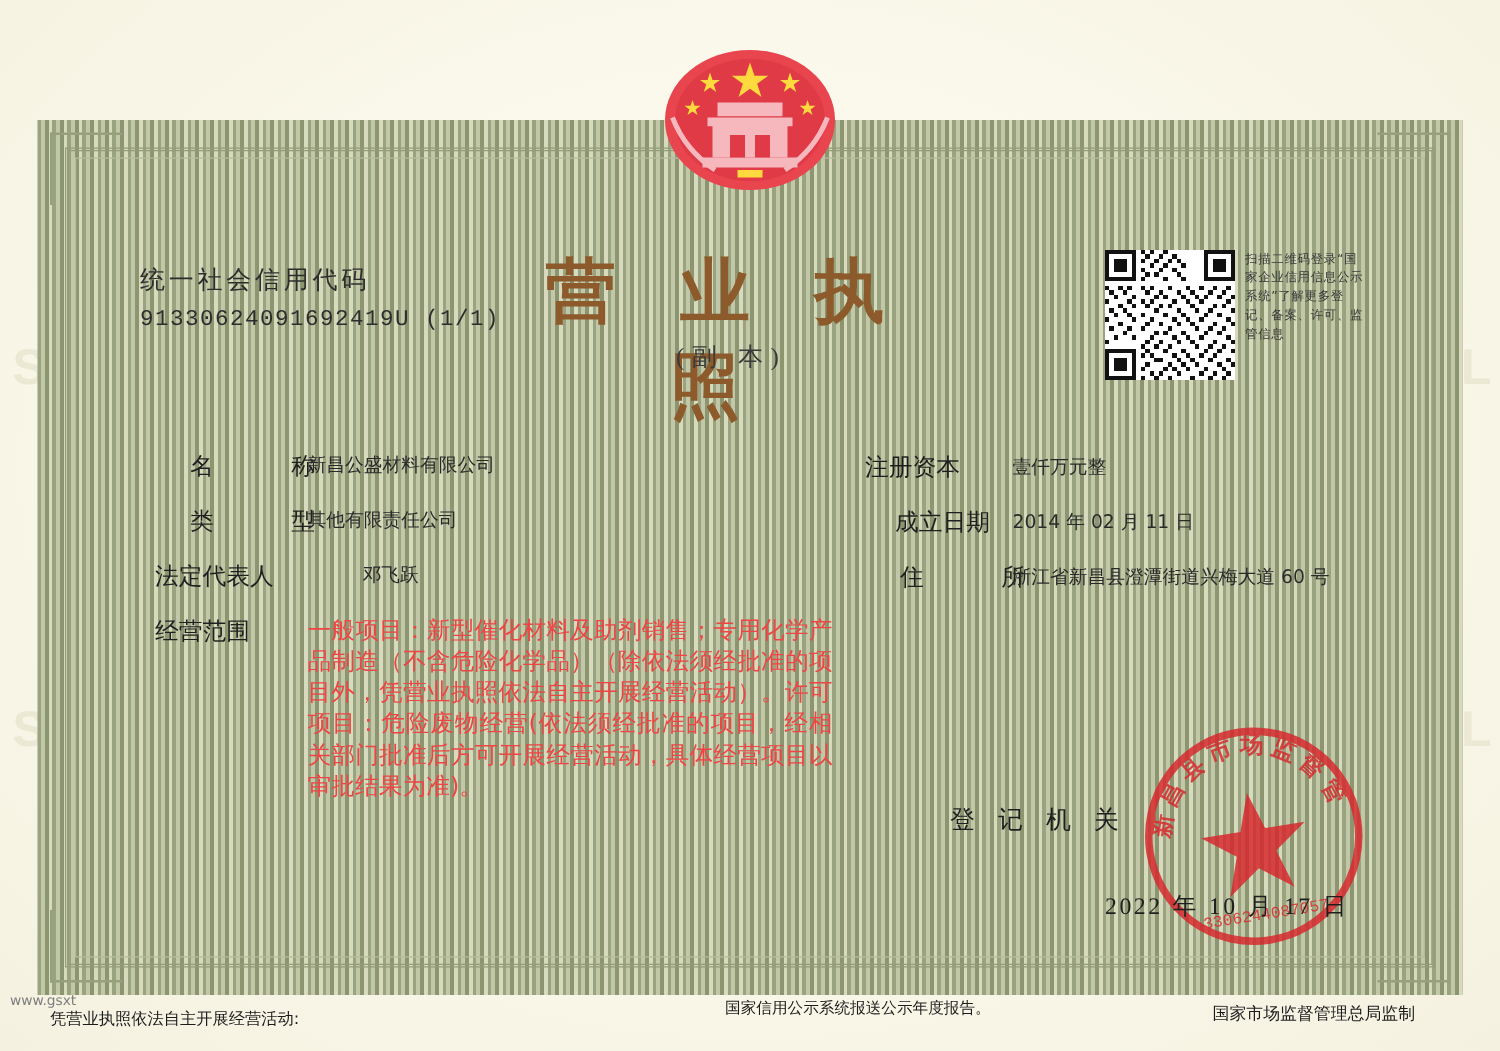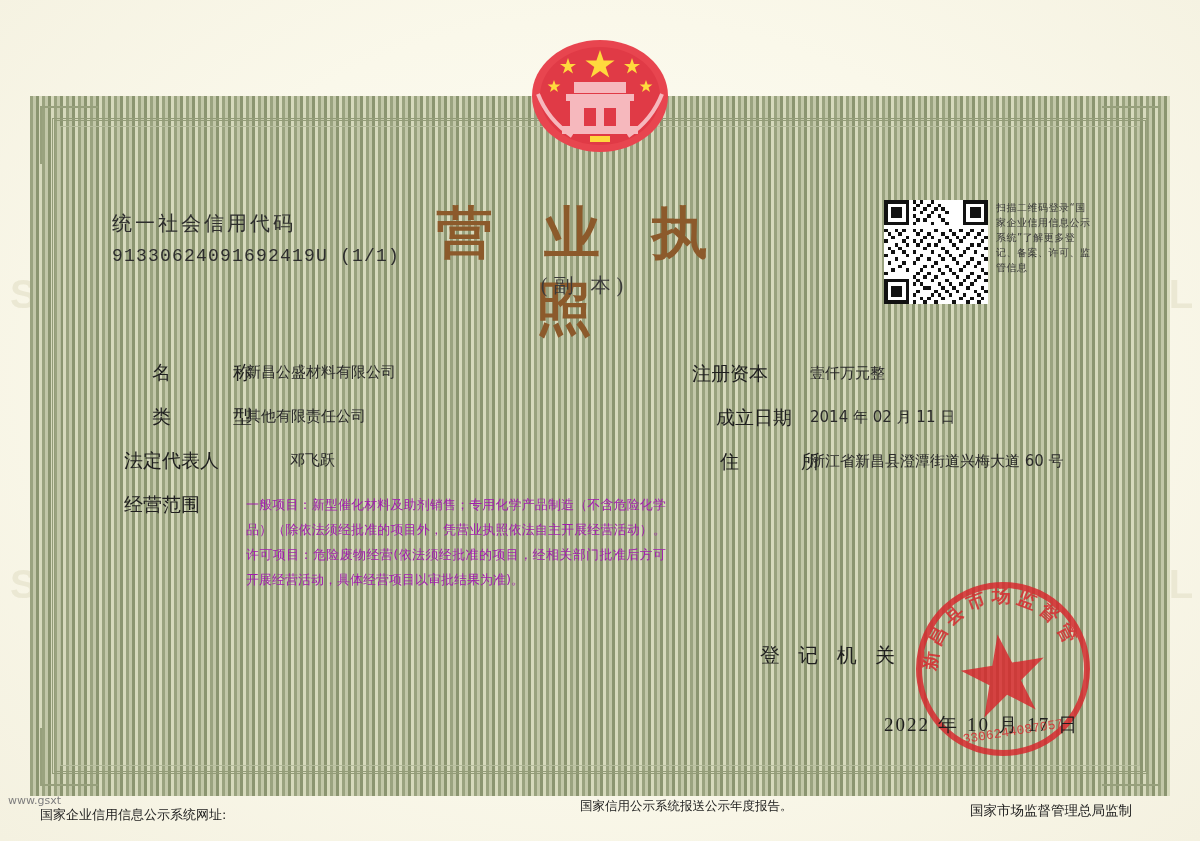--- a/index.html
+++ b/index.html
@@ -181,23 +181,23 @@
     color: #2a2a2a;
     white-space: nowrap;
   }
   .spread2 { letter-spacing: 28px; text-indent: 28px; }
 
   .scope-text {
     position: absolute;
     left: 246px; top: 492px;
     width: 420px;
     font-family: "DejaVu Sans", "Liberation Sans", sans-serif;
-    font-size: 13px;
+    font-size: 19px;
     line-height: 25px;
-    color: #a21caf;
+    color: #ef4444;
     text-align: justify;
   }
 
   
   .registrar {
     position: absolute;
     left: 760px; top: 642px;
     font-family: "DejaVu Sans", "Liberation Sans", sans-serif;
     font-size: 20px;
     letter-spacing: 6px;
@@ -551,19 +551,19 @@
   <div class="date-line">
     <span class="num">2022</span>
     <span>年</span>
     <span class="num">10</span>
     <span>月</span>
     <span class="num">17</span>
     <span>日</span>
   </div>
 
   <div class="footer-scrap">www.gsxt</div>
-  <div class="footer-left">国家企业信用信息公示系统网址:</div>
+  <div class="footer-left">凭营业执照依法自主开展经营活动:</div>
   <div class="footer-center">
     <div>国家信用公示系统报送公示年度报告。</div>
   </div>
   <div class="footer-right">国家市场监督管理总局监制</div>
 
 </div>
 
 </body></html>

